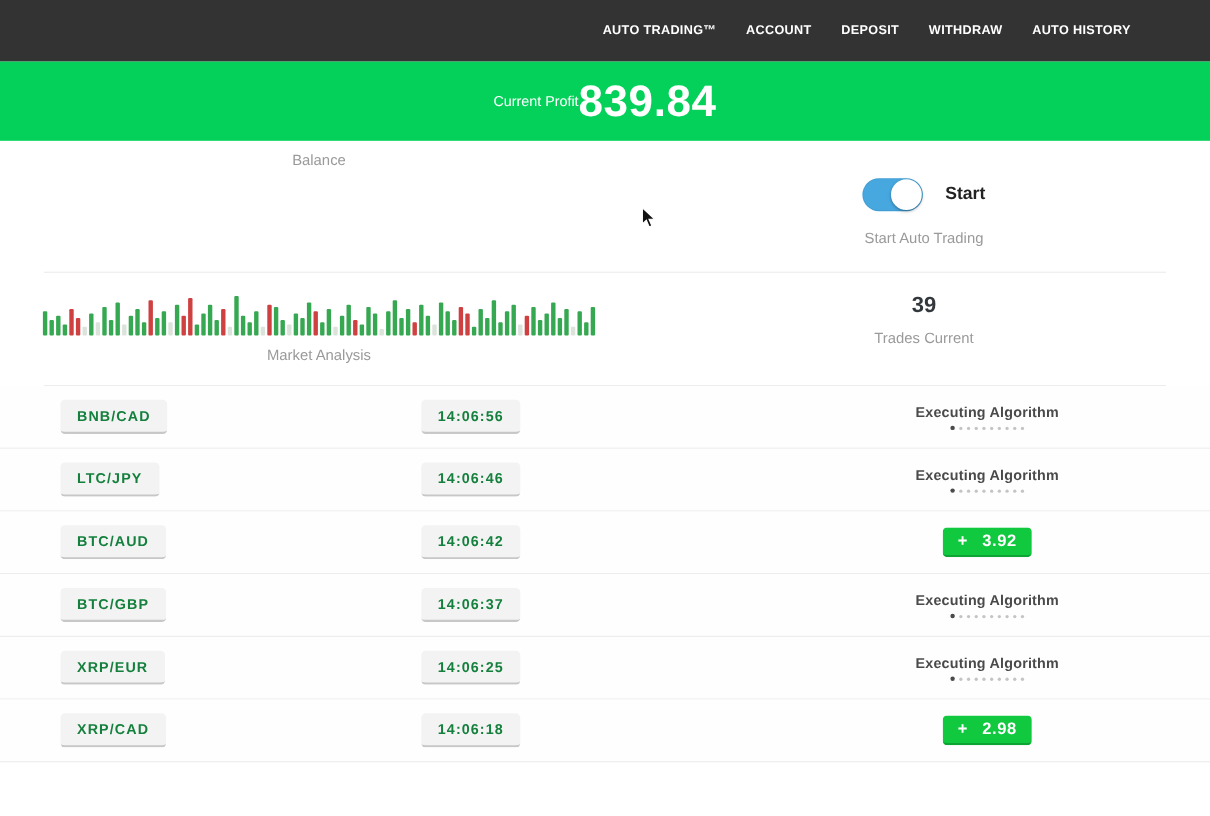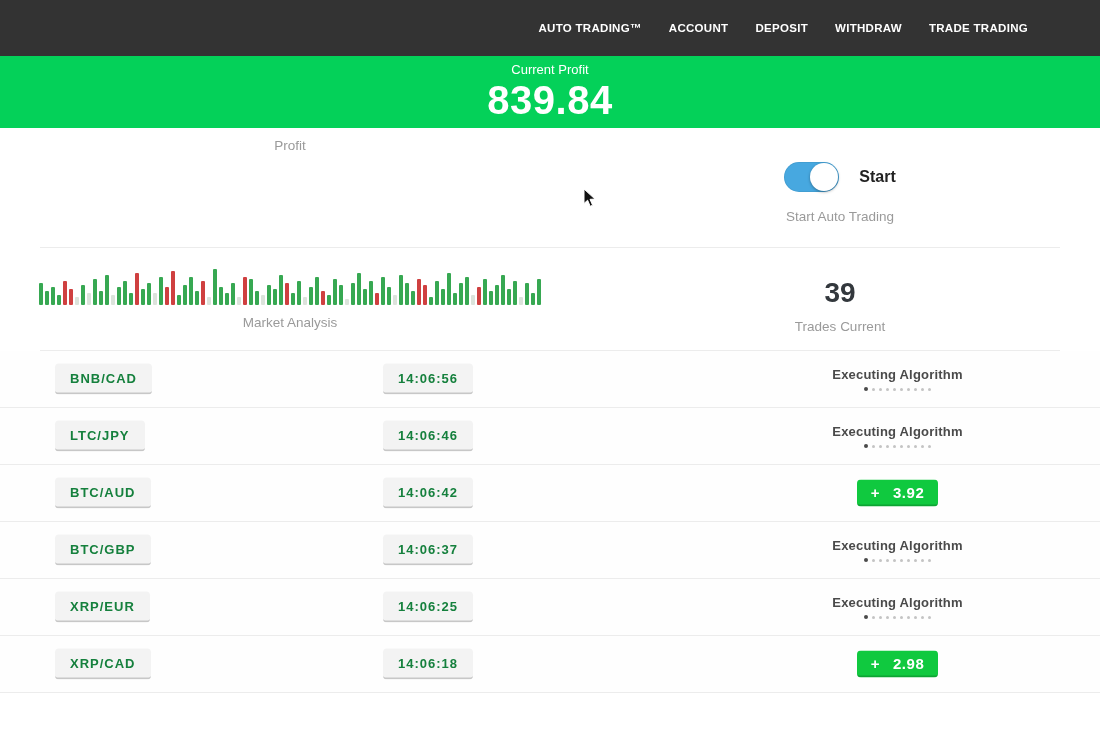--- a/index.html
+++ b/index.html
@@ -12,21 +12,21 @@
     font-family:"Liberation Sans",sans-serif;-webkit-font-smoothing:antialiased}
   .app{position:relative;width:1100px;height:742px}
 
   
   .topnav{height:56px;background:var(--nav-bg);display:flex;align-items:center;
     justify-content:flex-end;padding-right:72px}
   .nav-items{display:flex;gap:27px}
   .nav-item{color:#fff;font-size:11.5px;font-weight:700;letter-spacing:.3px;cursor:pointer;white-space:nowrap}
 
   
-  .banner{height:72px;background:var(--banner-green);display:flex;flex-direction:column;
+  .banner{height:72px;background:var(--banner-green);display:flex;flex-direction:row;
     align-items:center;justify-content:center;color:#fff}
   .banner-label{font-size:13px;font-weight:400;margin-bottom:1px}
   .banner-value{font-size:40px;font-weight:700;letter-spacing:.5px}
 
   
   .stats-row{display:flex}
   .stat-left{width:580px;display:flex;flex-direction:column;align-items:center}
   .stat-right{width:520px;display:flex;flex-direction:column;align-items:center}
   .stats-row-1{height:119px}
   .stats-row-2{height:102px}
@@ -42,21 +42,21 @@
   .toggle-label{font-size:16px;font-weight:700;color:#222}
   .toggle-caption{font-size:13.5px;color:var(--label-gray);margin-top:17px}
 
   .hr{height:1px;background:var(--divider);margin:0 40px}
 
   .bars{display:flex;align-items:flex-end;gap:2px;height:40px;margin-top:17px}
   .bar{width:4px;border-radius:1px;display:inline-block}
   .bar-g{background:var(--bar-green)}
   .bar-r{background:var(--bar-red)}
   .bar-l{background:var(--bar-light)}
-  .trades-value{font-size:28px;font-weight:700;color:var(--text-dark);margin-top:29px}
+  .trades-value{font-size:20px;font-weight:700;color:var(--text-dark);margin-top:19px}
 
   
   .trade-row{position:relative;height:57px;border-bottom:1px solid var(--divider);background:#fefefe}
   .chip{position:absolute;top:50%;transform:translateY(-50%);background:var(--chip-bg);
     border-radius:4px;border-bottom:2px solid var(--chip-border);padding:7px 15px;
     font-size:13px;font-weight:700;letter-spacing:1px;color:#15803d;white-space:nowrap}
   .chip.pair{left:55px}
   .chip.time{left:383px}
   .result-area{position:absolute;left:780px;width:235px;top:50%;transform:translateY(-50%);
     display:flex;flex-direction:column;align-items:center}
@@ -75,32 +75,32 @@
 <body>
 
 <div class="app">
 
   <nav class="topnav">
     <div class="nav-items" id="nav-items">
         <div class="nav-item">AUTO TRADING™</div>
         <div class="nav-item">ACCOUNT</div>
         <div class="nav-item">DEPOSIT</div>
         <div class="nav-item">WITHDRAW</div>
-        <div class="nav-item">TRADE TRADING</div>
+        <div class="nav-item">AUTO HISTORY</div>
       </div>
   </nav>
 
   <header class="banner">
     <div class="banner-label">Current Profit</div>
     <div class="banner-value">839.84</div>
   </header>
 
   <section class="stats-row stats-row-1">
     <div class="stat-left">
-      <div class="stat-label">Profit</div>
+      <div class="stat-label">Balance</div>
     </div>
     <div class="stat-right">
       <div class="toggle-row">
         <div class="switch on" id="auto-toggle">
           <div class="knob"></div>
         </div>
         <span class="toggle-label">Start</span>
       </div>
       <div class="toggle-caption">Start Auto Trading</div>
     </div>

